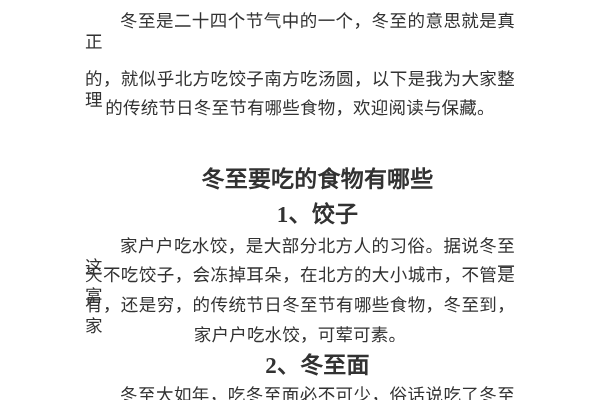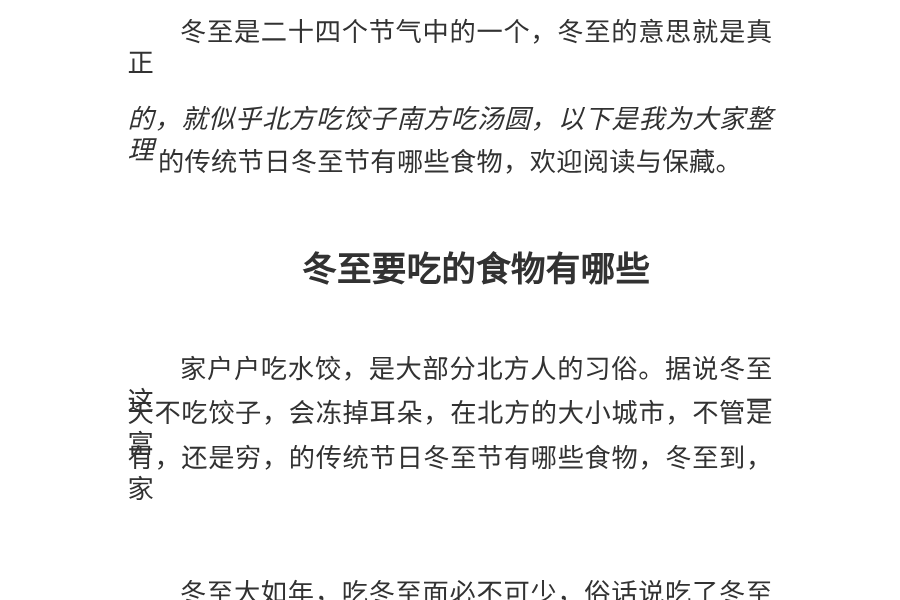--- a/index.html
+++ b/index.html
@@ -34,21 +34,21 @@
       text-align-last: justify;
     }
     .indent { text-indent: 35px; }
     .bold {
       font-weight: 700;
       font-size: 23px;
     }
     
     .l0  { top: 11px; }
     .l1  { top: 40px; }
-    .l2  { top: 69px; font-style: italic; }
+    .l2  { top: 69px; }
     .l3  { top: 98px; }
     .l4  { top: 169px; }
     .l5  { top: 204px; }
     .l6  { top: 236px; }
     .l7  { top: 265px; }
     .l8  { top: 295px; }
     .l9  { top: 325px; }
     .l10 { top: 355px; }
     .l11 { top: 385px; } 
   </style>
@@ -59,24 +59,27 @@
 
   <div class="line l0 indent justify">冬至是二十四个节气中的一个，冬至的意思就是真正</div>
 
 
   <div class="line l2 justify">的，就似乎北方吃饺子南方吃汤圆，以下是我为大家整理</div>
 
   <div class="line l3">的传统节日冬至节有哪些食物，欢迎阅读与保藏。</div>
 
   <div class="line l4 indent bold">冬至要吃的食物有哪些</div>
 
+  <div class="line l5 indent bold">1、饺子</div>
 
   <div class="line l6 indent justify">家户户吃水饺，是大部分北方人的习俗。据说冬至这一</div>
 
   <div class="line l7 justify">天不吃饺子，会冻掉耳朵，在北方的大小城市，不管是富</div>
 
   <div class="line l8 justify">有，还是穷，的传统节日冬至节有哪些食物，冬至到，家</div>
 
+  <div class="line l9">家户户吃水饺，可荤可素。</div>
 
+  <div class="line l10 indent bold">2、冬至面</div>
 
   <div class="line l11 indent justify">冬至大如年，吃冬至面必不可少，俗话说吃了冬至面</div>
 
 </div>
 
 </body></html>

